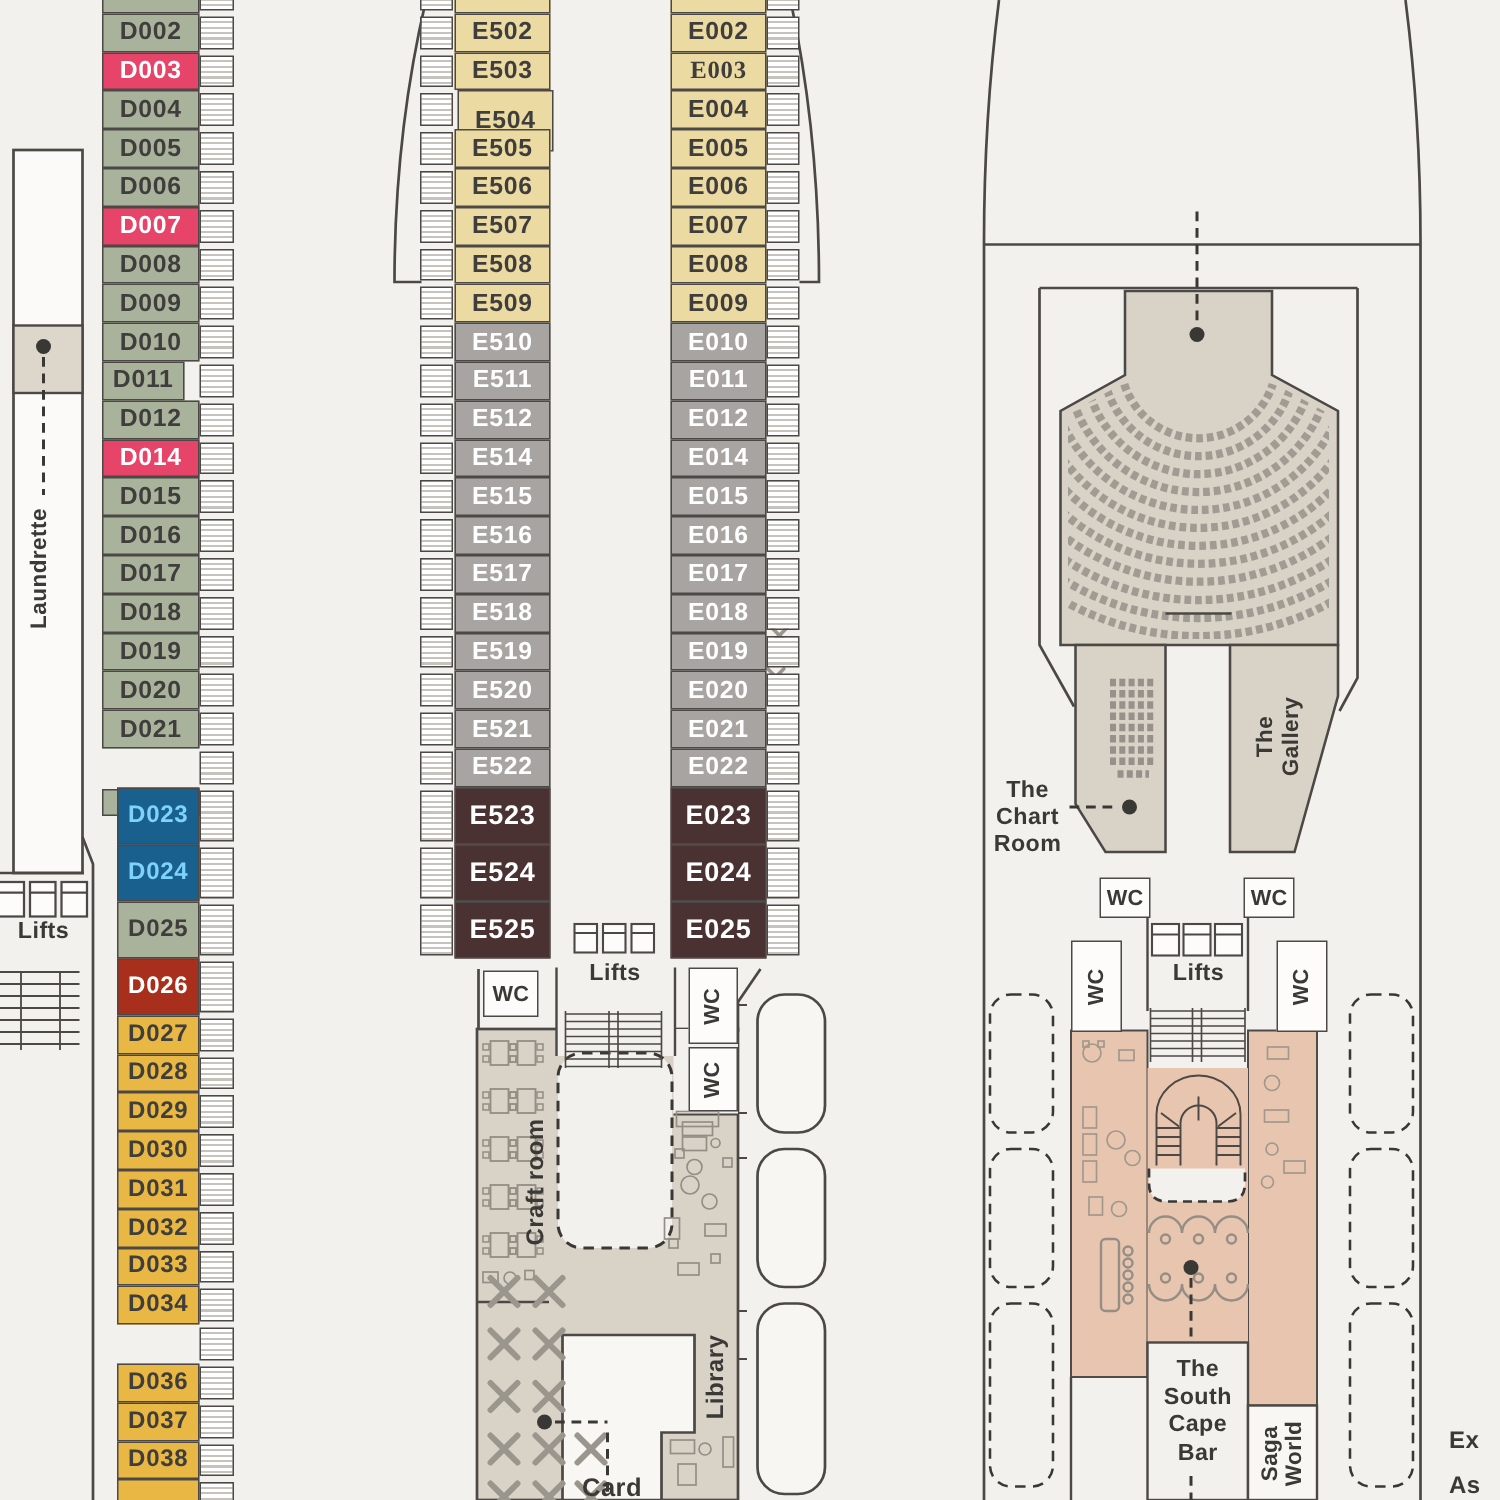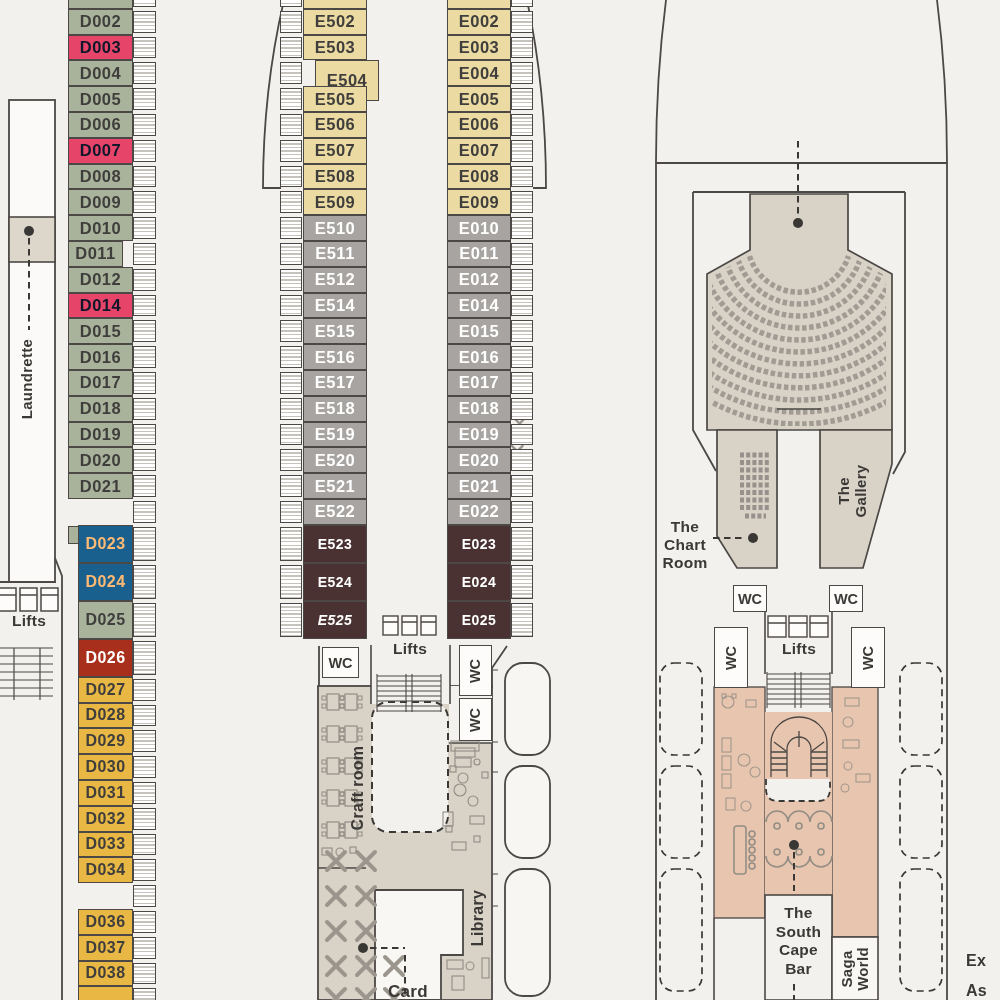--- a/index.html
+++ b/index.html
@@ -3,26 +3,26 @@
 <meta charset="utf-8">
 <style>
   html,body{margin:0;padding:0;background:#f3f1ee;}
   .plan{position:relative;width:1000px;height:1000px;overflow:hidden;background:#f3f1ee;
         font-family:"Liberation Sans","DejaVu Sans",sans-serif;color:#3b3936;}
   .layer{position:absolute;left:0;top:0;}
   
   .cab{position:absolute;box-sizing:border-box;border:1.6px solid #4b4845;display:flex;
        align-items:center;justify-content:center;font-weight:700;letter-spacing:.5px;
        font-size:16.5px;color:#3f3e3c;}
-  .cab.large{font-size:14px;}
+  .cab.large{font-size:18px;}
   .cab.c-green{background:#a9b39b;}
   .cab.c-gold{background:#e9b844;}
   .cab.c-cream{background:#ebdba3;}
-  .cab.c-pink{background:#e64569;color:#0f172a;}
-  .cab.c-blue{background:#1a608e;color:#fdba74;}
+  .cab.c-pink{background:#e64569;color:#ffffff;}
+  .cab.c-blue{background:#1a608e;color:#7dd3fc;}
   .cab.c-red{background:#a72f1b;color:#fff;}
   .cab.c-grey{background:#a7a4a1;color:#fff;}
   .cab.c-brown{background:#4a3132;color:#fff;}
   .bed{position:absolute;box-sizing:border-box;border:1.4px solid #4b4845;
        background:repeating-linear-gradient(#ffffff 0 2.2px,#c6c2bc 2.2px 3.6px);}
   
   .lab{position:absolute;font-weight:700;letter-spacing:.3px;color:#3b3936;}
   .center{text-align:center;}
   .rot{position:absolute;transform:translate(-50%,-50%) rotate(-90deg);text-align:center;
        white-space:nowrap;font-weight:700;letter-spacing:.3px;color:#3b3936;}
@@ -351,21 +351,21 @@
       <div class="cab c-gold" style="left: 78px; top: 960.6px; width: 55px; height: 25.8px; font-size: 16px;">D038</div>
       <div class="bed" style="left: 133px; top: 962.6px; width: 23px; height: 21.8px;"></div>
       <div class="cab c-gold" style="left: 78px; top: 986.4px; width: 55px; height: 25.8px; font-size: 16px;"></div>
       <div class="bed" style="left: 133px; top: 988.4px; width: 23px; height: 21.8px;"></div>
       <div class="cab c-cream" style="left: 303px; top: -17px; width: 64px; height: 25.8px;"></div>
       <div class="bed" style="left: 280px; top: -15px; width: 22px; height: 21.8px;"></div>
       <div class="cab c-cream" style="left: 303px; top: 8.8px; width: 64px; height: 25.8px;">E502</div>
       <div class="bed" style="left: 280px; top: 10.8px; width: 22px; height: 21.8px;"></div>
       <div class="cab c-cream" style="left: 303px; top: 34.6px; width: 64px; height: 25.8px;">E503</div>
       <div class="bed" style="left: 280px; top: 36.6px; width: 22px; height: 21.8px;"></div>
-      <div class="cab c-cream" style="left: 315px; top: 60.4px; width: 64px; height: 41px;">E504</div>
+      <div class="cab c-cream" style="left: 305px; top: 60.4px; width: 64px; height: 41px;">E504</div>
       <div class="bed" style="left: 280px; top: 62.4px; width: 22px; height: 21.8px;"></div>
       <div class="cab c-cream" style="left: 303px; top: 86.2px; width: 64px; height: 25.8px;">E505</div>
       <div class="bed" style="left: 280px; top: 88.2px; width: 22px; height: 21.8px;"></div>
       <div class="cab c-cream" style="left: 303px; top: 112px; width: 64px; height: 25.8px;">E506</div>
       <div class="bed" style="left: 280px; top: 114px; width: 22px; height: 21.8px;"></div>
       <div class="cab c-cream" style="left: 303px; top: 137.8px; width: 64px; height: 25.8px;">E507</div>
       <div class="bed" style="left: 280px; top: 139.8px; width: 22px; height: 21.8px;"></div>
       <div class="cab c-cream" style="left: 303px; top: 163.6px; width: 64px; height: 25.8px;">E508</div>
       <div class="bed" style="left: 280px; top: 165.6px; width: 22px; height: 21.8px;"></div>
       <div class="cab c-cream" style="left: 303px; top: 189.4px; width: 64px; height: 25.8px;">E509</div>
@@ -391,27 +391,27 @@
       <div class="cab c-grey" style="left: 303px; top: 447.4px; width: 64px; height: 25.8px;">E520</div>
       <div class="bed" style="left: 280px; top: 449.4px; width: 22px; height: 21.8px;"></div>
       <div class="cab c-grey" style="left: 303px; top: 473.2px; width: 64px; height: 25.8px;">E521</div>
       <div class="bed" style="left: 280px; top: 475.2px; width: 22px; height: 21.8px;"></div>
       <div class="cab c-grey" style="left: 303px; top: 499px; width: 64px; height: 25.8px;">E522</div>
       <div class="bed" style="left: 280px; top: 501px; width: 22px; height: 21.8px;"></div>
       <div class="cab c-brown large" style="left: 303px; top: 524.8px; width: 64px; height: 38px;">E523</div>
       <div class="bed" style="left: 280px; top: 526.8px; width: 22px; height: 34px;"></div>
       <div class="cab c-brown large" style="left: 303px; top: 562.8px; width: 64px; height: 38px;">E524</div>
       <div class="bed" style="left: 280px; top: 564.8px; width: 22px; height: 34px;"></div>
-      <div class="cab c-brown large" style="left: 303px; top: 600.8px; width: 64px; height: 38px; font-style: italic;">E525</div>
+      <div class="cab c-brown large" style="left: 303px; top: 600.8px; width: 64px; height: 38px;">E525</div>
       <div class="bed" style="left: 280px; top: 602.8px; width: 22px; height: 34px;"></div>
       <div class="cab c-cream" style="left: 447px; top: -17px; width: 64px; height: 25.8px;"></div>
       <div class="bed" style="left: 511px; top: -15px; width: 22px; height: 21.8px;"></div>
       <div class="cab c-cream" style="left: 447px; top: 8.8px; width: 64px; height: 25.8px;">E002</div>
       <div class="bed" style="left: 511px; top: 10.8px; width: 22px; height: 21.8px;"></div>
-      <div class="cab c-cream" style="left: 447px; top: 34.6px; width: 64px; height: 25.8px;">E003</div>
+      <div class="cab c-cream" style="left: 447px; top: 34.6px; width: 64px; height: 25.8px; font-family: Liberation Serif, serif;">E003</div>
       <div class="bed" style="left: 511px; top: 36.6px; width: 22px; height: 21.8px;"></div>
       <div class="cab c-cream" style="left: 447px; top: 60.4px; width: 64px; height: 25.8px;">E004</div>
       <div class="bed" style="left: 511px; top: 62.4px; width: 22px; height: 21.8px;"></div>
       <div class="cab c-cream" style="left: 447px; top: 86.2px; width: 64px; height: 25.8px;">E005</div>
       <div class="bed" style="left: 511px; top: 88.2px; width: 22px; height: 21.8px;"></div>
       <div class="cab c-cream" style="left: 447px; top: 112px; width: 64px; height: 25.8px;">E006</div>
       <div class="bed" style="left: 511px; top: 114px; width: 22px; height: 21.8px;"></div>
       <div class="cab c-cream" style="left: 447px; top: 137.8px; width: 64px; height: 25.8px;">E007</div>
       <div class="bed" style="left: 511px; top: 139.8px; width: 22px; height: 21.8px;"></div>
       <div class="cab c-cream" style="left: 447px; top: 163.6px; width: 64px; height: 25.8px;">E008</div>

